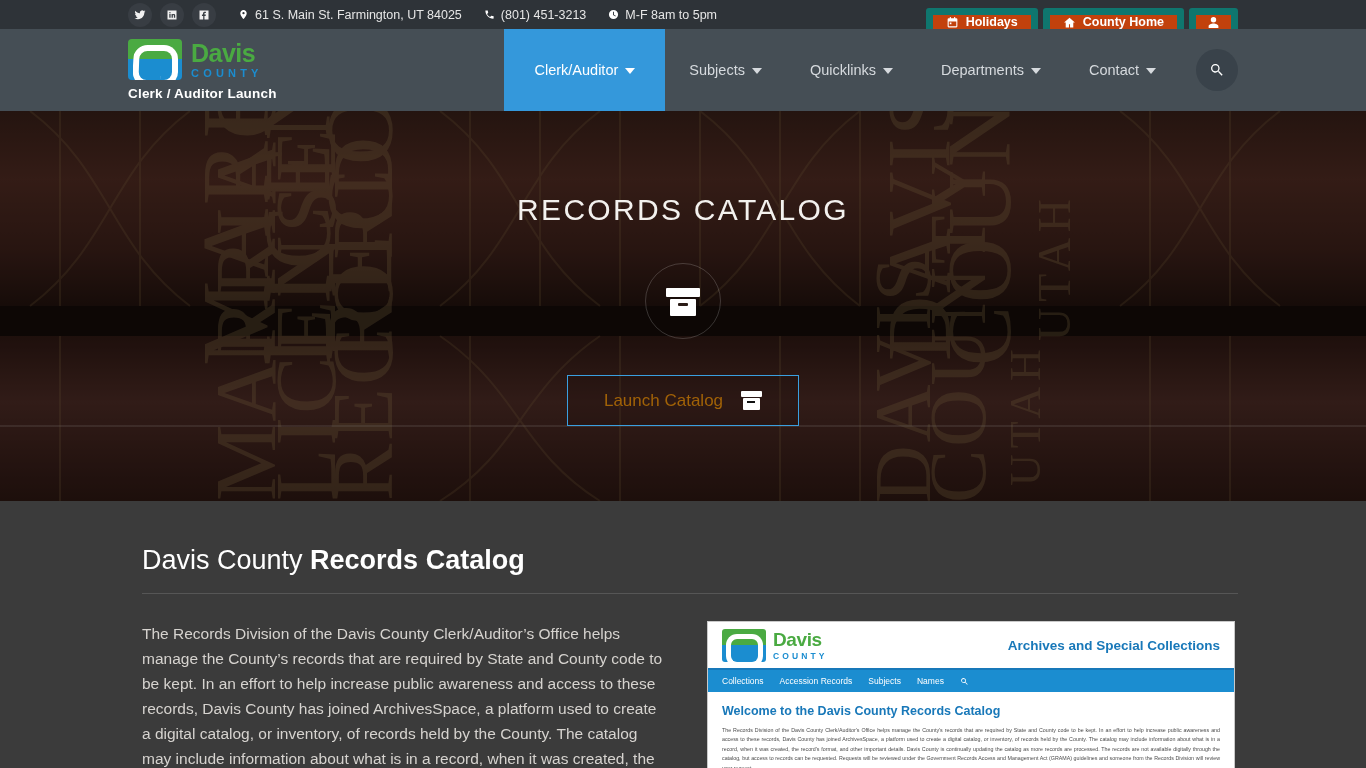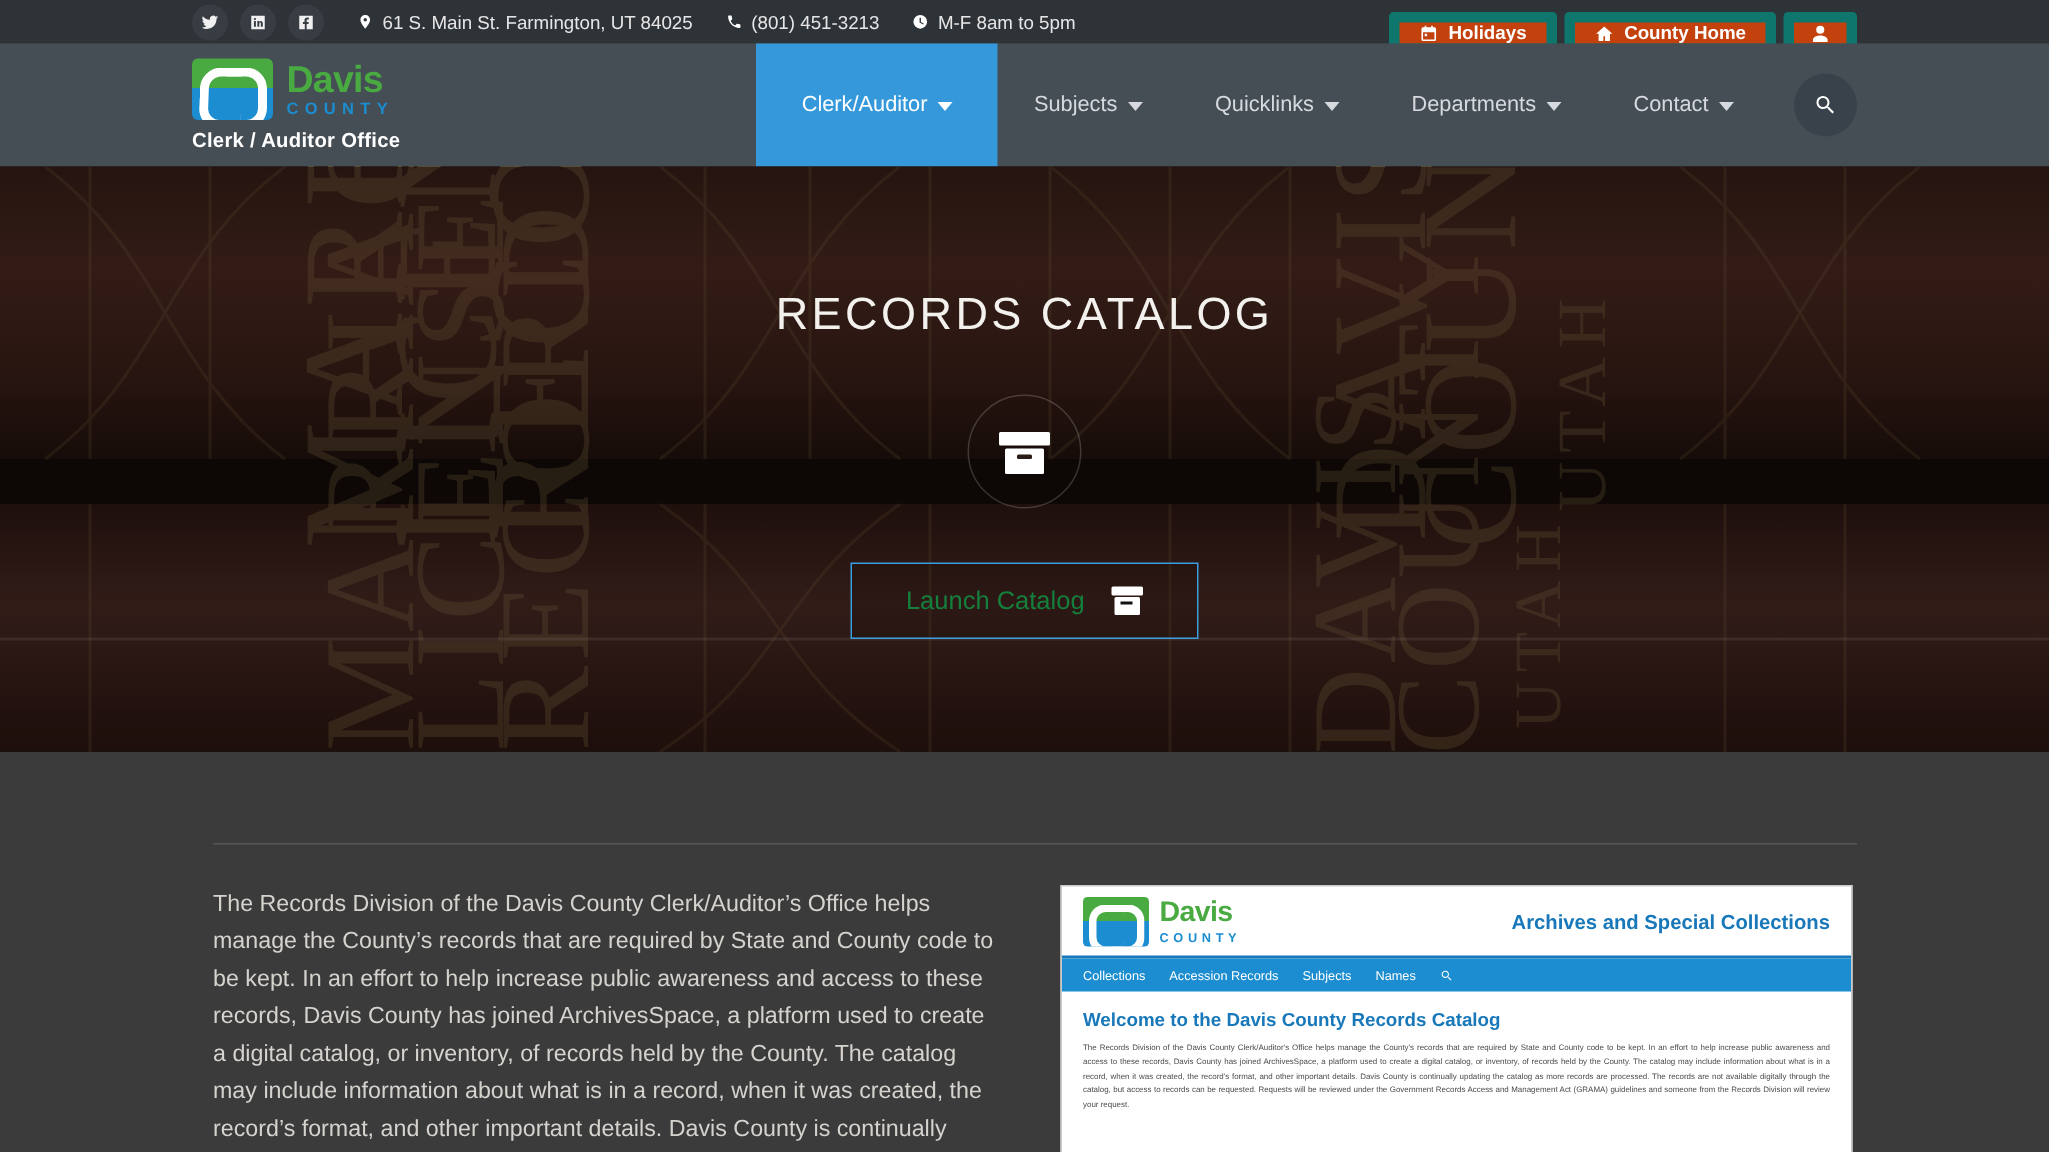--- a/index.html
+++ b/index.html
@@ -98,21 +98,21 @@
     height: 9px; background: #ffffff; border-radius: 1px; }
   .archive-icon .box { position: absolute; top: 15px; left: 4px; width: 26px;
     height: 17px; background: #ffffff; border-radius: 1px; }
   .archive-icon .slot { position: absolute; top: 19px; left: 12px; width: 10px;
     height: 3px; background: #2a1b16; border-radius: 1px; }
   .hero-desc { margin-top: 25px; width: 740px; text-align: center;
     color: #ebeaea; font-size: 15px; line-height: 22px; }
   .launch-btn { margin-top: 36px; border: 1px solid #3a9fe0;
     background: rgba(0,0,0,0.10); padding: 14px 36px;
     display: flex; align-items: center; gap: 18px;
-    color: #15803d; font-size: 17px; }
+    color: #a16207; font-size: 17px; }
   .btn-archive { width: 21px; height: 21px; position: relative; }
   .btn-archive .lid { position: absolute; top: 1px; left: 0; width: 21px;
     height: 6px; background: #ffffff; border-radius: 1px; }
   .btn-archive .box { position: absolute; top: 8px; left: 2px; width: 17px;
     height: 12px; background: #ffffff; border-radius: 1px; }
   .btn-archive .slot { position: absolute; top: 11px; left: 6px; width: 8px;
     height: 2px; background: #111; }
 
   
   .content { padding: 44px 128px 0 142px; }
@@ -217,21 +217,21 @@
 
 <div class="header">
   <div class="brand">
     <div class="brand-top">
       <div class="logo-mark"></div>
       <div class="logo-words">
         <div class="logo-davis">Davis</div>
         <div class="logo-county">COUNTY</div>
       </div>
     </div>
-    <div class="brand-sub">Clerk / Auditor Office</div>
+    <div class="brand-sub">Clerk / Auditor Launch</div>
   </div>
 
   <div class="nav">
     <div class="nav-item active">
       <span>Clerk/Auditor</span>
       <i class="caret"></i>
     </div>
     <div class="nav-item">
       <span>Subjects</span>
       <i class="caret"></i>
@@ -321,20 +321,24 @@
       <span class="btn-archive">
         <span class="lid"></span>
           <span class="box"></span>
           <span class="slot"></span>
       </span>
     </a>
   </div>
 </div>
 
 <div class="content">
+  <div class="sec-title">
+    <span>Davis County</span>
+    <b>Records Catalog</b>
+  </div>
   <div class="rule"></div>
 
   <div class="cols">
     <div class="col-text">The Records Division of the Davis County Clerk/Auditor’s Office helps manage the County’s records that are required by State and County code to be kept. In an effort to help increase public awareness and access to these records, Davis County has joined ArchivesSpace, a platform used to create a digital catalog, or inventory, of records held by the County. The catalog may include information about what is in a record, when it was created, the record’s format, and other important details. Davis County is continually updating the catalog as more</div>
 
     <div class="shot">
       <div class="shot-head">
         <div class="shot-logo">
           <div class="shot-mark"></div>
           <div>

